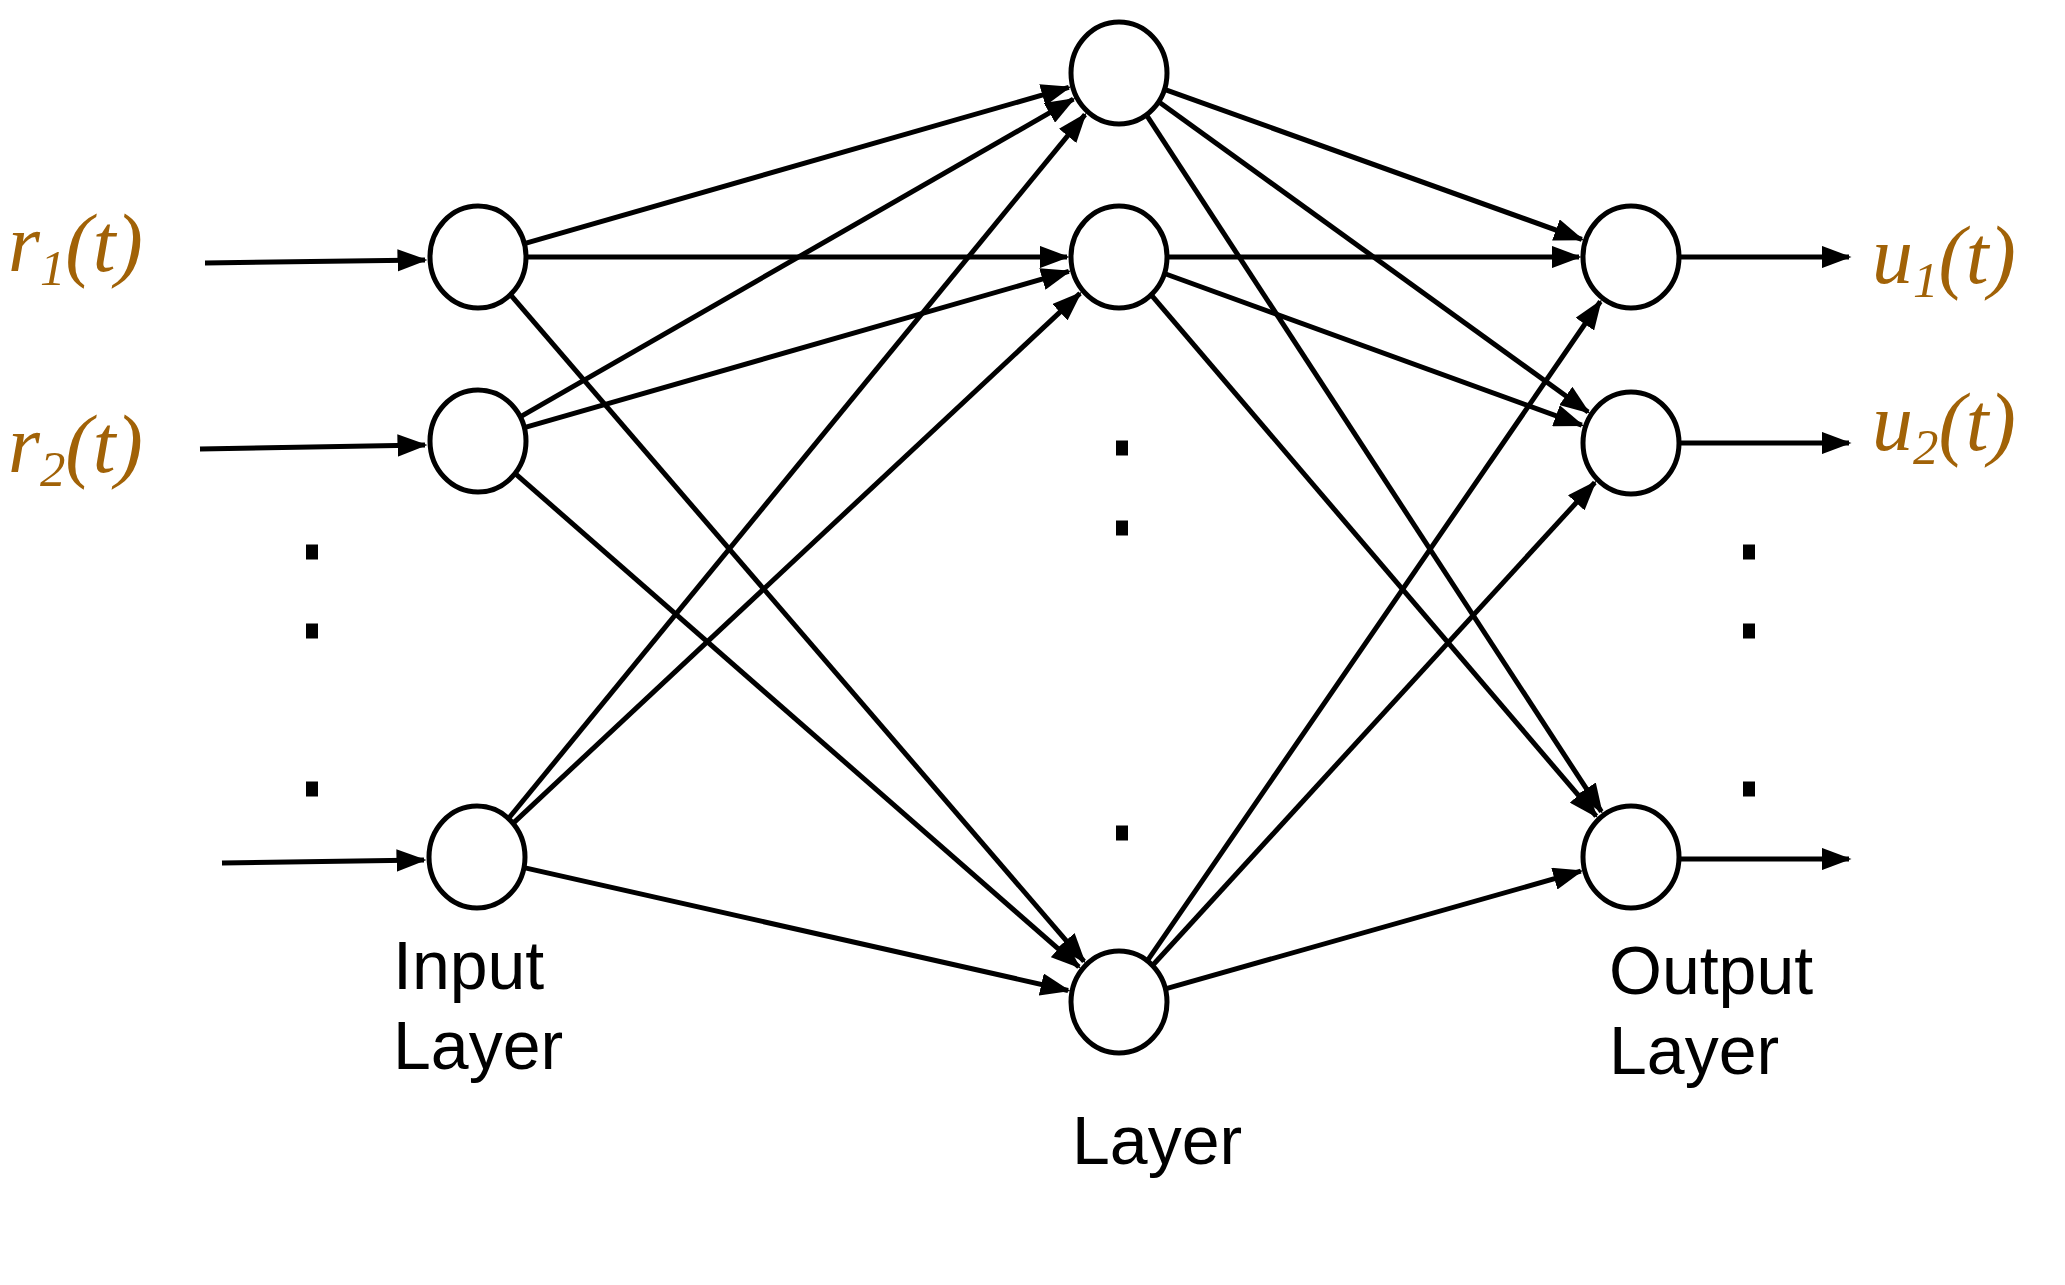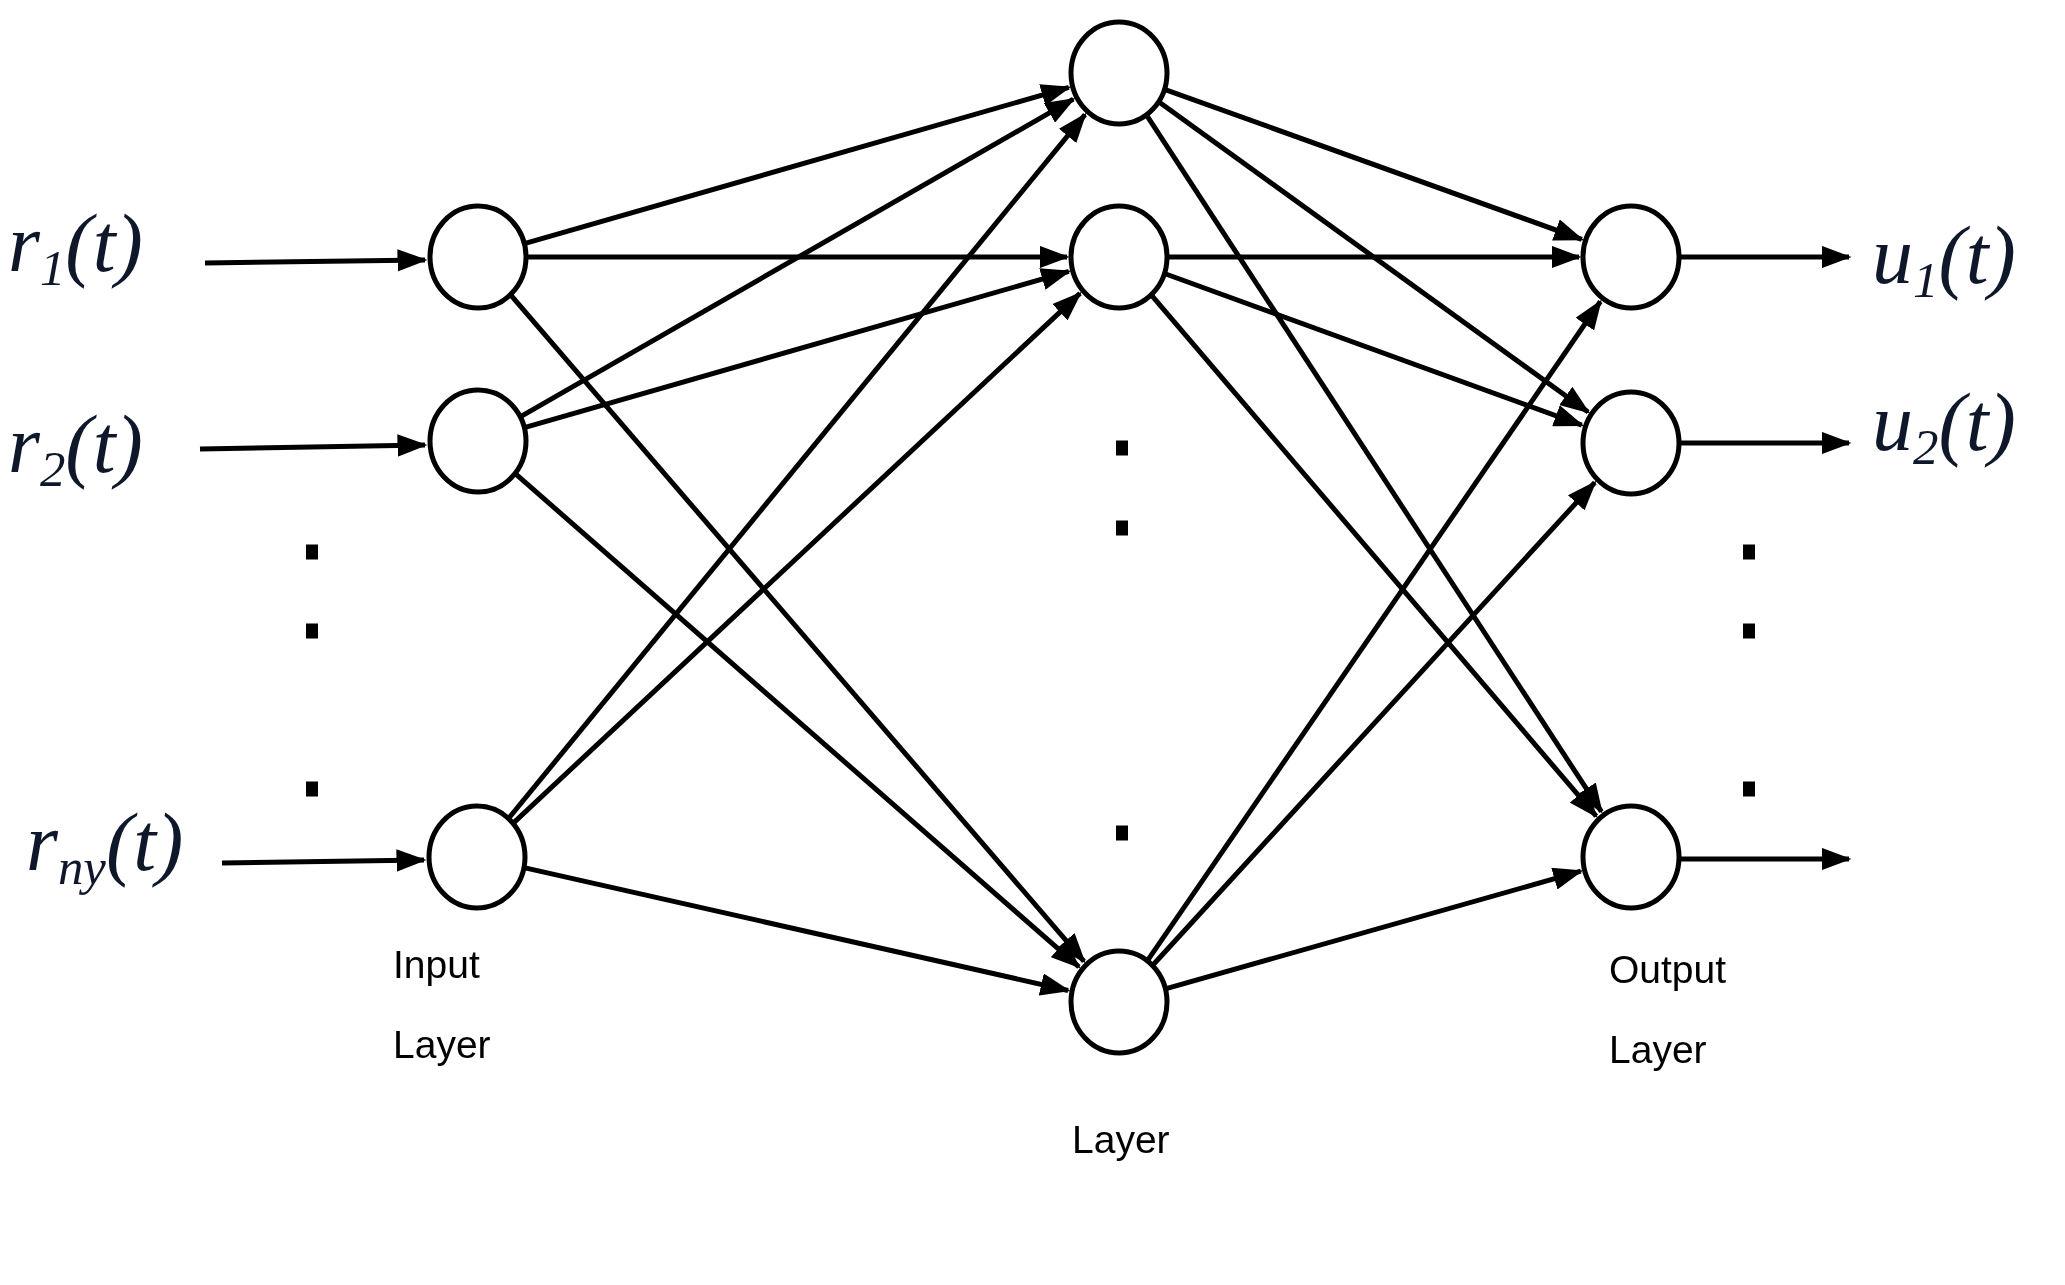--- a/index.html
+++ b/index.html
@@ -11,35 +11,35 @@
     font-family:"Liberation Sans",sans-serif;
   }
   .stage svg{position:absolute;left:0;top:0;width:2065px;height:1285px;display:block;}
   
   .sig{
     position:absolute;
     font-family:"Liberation Serif",serif;
     font-style:italic;
     font-size:82px;
     line-height:1;
-    color:#0f172a;
+    color:#a16207;
     white-space:nowrap;
   }
   .sig sub{font-size:0.62em;line-height:0;vertical-align:-0.28em;}
   .sig-r1{left:8px;top:203px;}
   .sig-r2{left:8px;top:404px;}
   .sig-rny{left:26px;top:802px;}
   .sig-u1{left:1872px;top:215px;}
   .sig-u2{left:1872px;top:382px;}
   .sig-unu{left:1843px;top:800px;}
   
   .layer-label{
     position:absolute;
     font-family:"Liberation Sans",sans-serif;
-    font-size:39px;
+    font-size:68px;
     line-height:80px;
     color:#000;
     white-space:nowrap;
   }
   .layer-input{left:393px;top:925px;}
   .layer-hidden{left:1072px;top:1100px;}
   .layer-output{left:1581px;top:930px;margin-left:28px;}
 </style>
 </head>
 <body>
@@ -99,21 +99,20 @@
         <rect x="1116" y="520.5" width="12" height="15" fill="#000000"></rect>
         <rect x="1116" y="825.5" width="12" height="15" fill="#000000"></rect>
         <rect x="1743" y="544.5" width="12" height="15" fill="#000000"></rect>
         <rect x="1743" y="623.5" width="12" height="15" fill="#000000"></rect>
         <rect x="1743" y="781.5" width="12" height="15" fill="#000000"></rect>
       </g>
     </svg>
 
   <div class="sig sig-r1"><span>r</span><sub>1</sub><span>(t)</span></div>
   <div class="sig sig-r2"><span>r</span><sub>2</sub><span>(t)</span></div>
-  <div class="sig sig-rny"><span>r</span><sub>ny</sub><span>(t)</span></div>
 
   <div class="sig sig-u1"><span>u</span><sub>1</sub><span>(t)</span></div>
   <div class="sig sig-u2"><span>u</span><sub>2</sub><span>(t)</span></div>
 
   <div class="layer-label layer-input">
     <div>Input</div>
     <div>Layer</div>
   </div>
   <div class="layer-label layer-hidden">
     <div>Layer</div>

